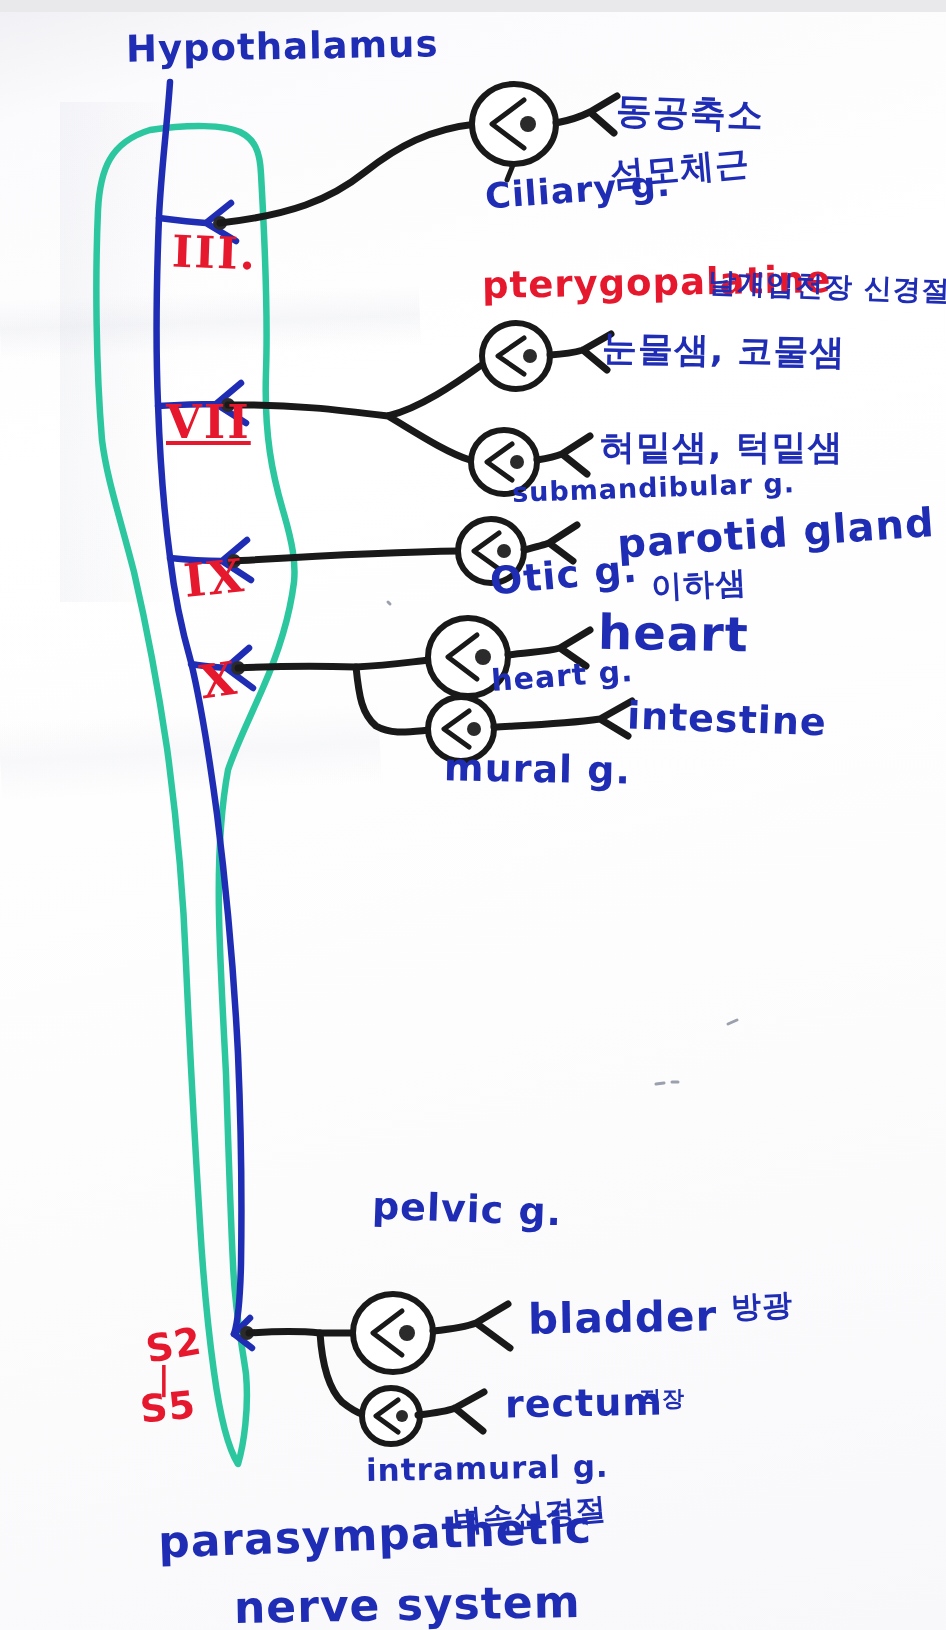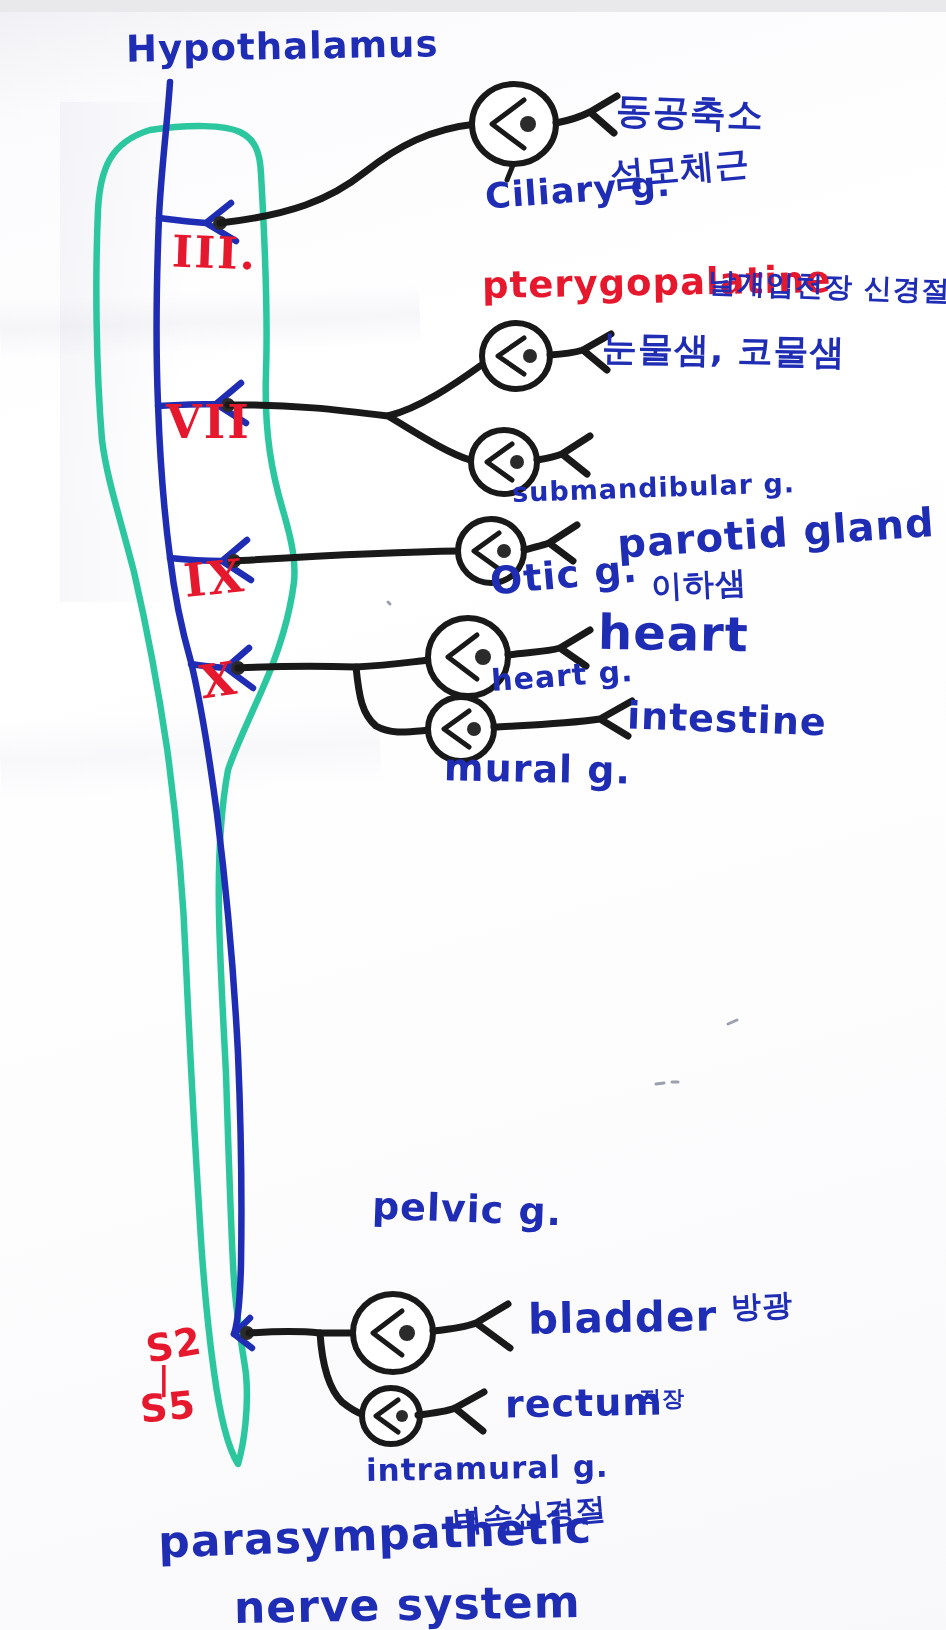--- a/index.html
+++ b/index.html
@@ -150,34 +150,35 @@
     <g>
       <path class="mark" d="M 388,590 L 390,592"></path>
       <path class="mark" d="M 656,1072 L 664,1071 M 672,1070 L 678,1070"></path>
       <path class="mark" d="M 728,1012 L 737,1008"></path>
     </g>
   </svg>
 
   <div class="lbl blue" style="left:126px;top:16px;font-size:37px;transform:rotate(-1deg);">Hypothalamus</div>
 
   <div class="lbl red serif" style="left:172px;top:218px;font-size:44px;transform:rotate(2deg);">III.</div>
-  <div class="lbl red serif" style="left:166px;top:386px;font-size:46px;">VII</div>
+  <div class="lbl red serif" style="left:166px;top:386px;font-size:46px;text-decoration:underline;">VII</div>
   <div class="lbl red serif" style="left:184px;top:542px;font-size:46px;transform:rotate(-6deg);">IX</div>
   <div class="lbl red serif" style="left:200px;top:644px;font-size:46px;transform:rotate(-8deg);">X</div>
   <div class="lbl red" style="left:146px;top:1314px;font-size:38px;transform:rotate(-10deg);">S2</div>
   <div class="lbl red" style="left:158px;top:1350px;font-size:32px;">|</div>
   <div class="lbl red" style="left:140px;top:1376px;font-size:38px;transform:rotate(-6deg);">S5</div>
 
   <div class="lbl blue" style="left:616px;top:82px;font-size:36px;transform:rotate(2deg);">동공축소</div>
   <div class="lbl blue" style="left:610px;top:139px;font-size:34px;transform:rotate(-5deg);">섬모체근</div>
   <div class="lbl blue" style="left:485px;top:160px;font-size:35px;transform:rotate(-4deg);">Ciliary g.</div>
 
   <div class="lbl red" style="left:482px;top:252px;font-size:37px;transform:rotate(-1deg);">pterygopalatine</div>
   <div class="lbl blue" style="left:708px;top:260px;font-size:28px;transform:rotate(2deg);">날개입천장 신경절</div>
   <div class="lbl blue" style="left:602px;top:320px;font-size:35px;transform:rotate(1deg);">눈물샘, 코물샘</div>
+  <div class="lbl blue" style="left:600px;top:417px;font-size:35px;">혀밑샘, 턱밑샘</div>
   <div class="lbl blue" style="left:512px;top:462px;font-size:27px;transform:rotate(-2deg);">submandibular g.</div>
 
   <div class="lbl blue" style="left:617px;top:500px;font-size:40px;transform:rotate(-4deg);">parotid gland</div>
   <div class="lbl blue" style="left:490px;top:544px;font-size:38px;transform:rotate(-5deg);">Otic g.</div>
   <div class="lbl blue" style="left:651px;top:556px;font-size:31px;transform:rotate(-3deg);">이하샘</div>
 
   <div class="lbl blue" style="left:598px;top:596px;font-size:48px;transform:rotate(1deg);">heart</div>
   <div class="lbl blue" style="left:491px;top:648px;font-size:30px;transform:rotate(-4deg);">heart g.</div>
   <div class="lbl blue" style="left:627px;top:688px;font-size:38px;transform:rotate(2deg);">intestine</div>
   <div class="lbl blue" style="left:444px;top:738px;font-size:38px;transform:rotate(1deg);">mural g.</div>

